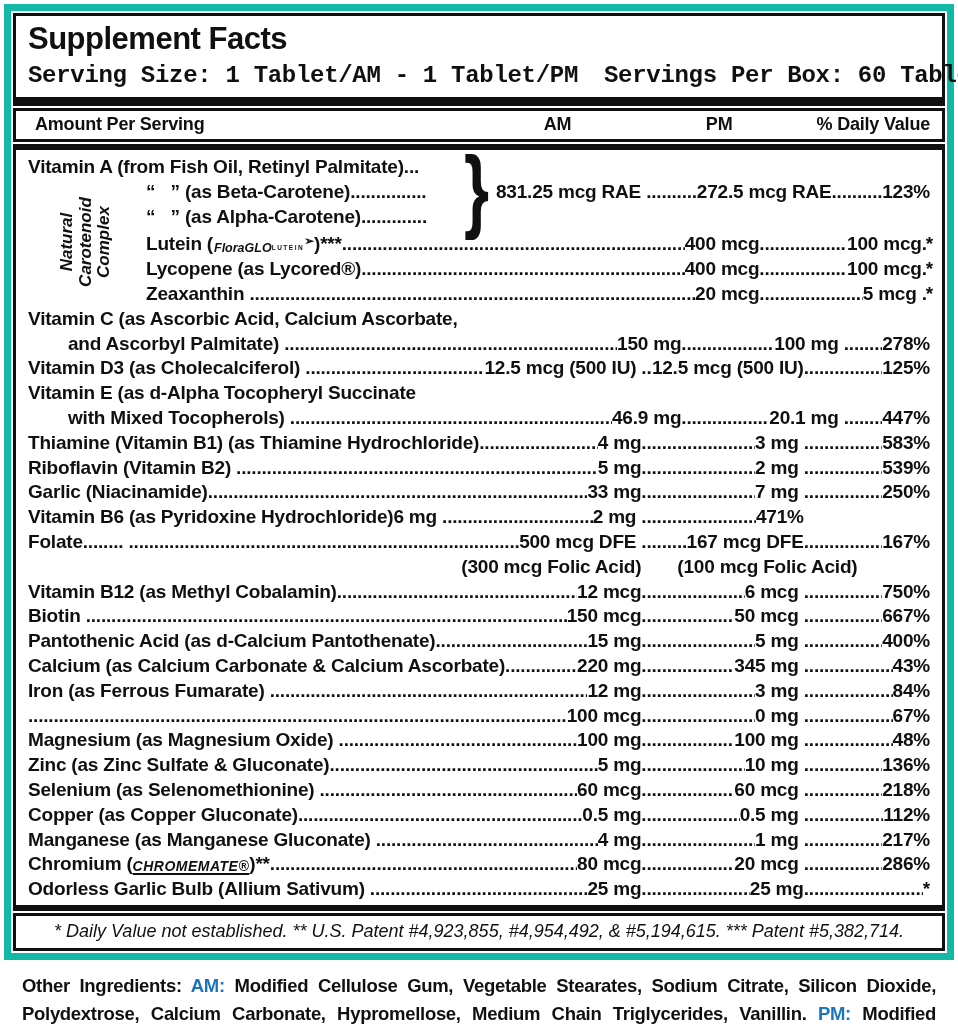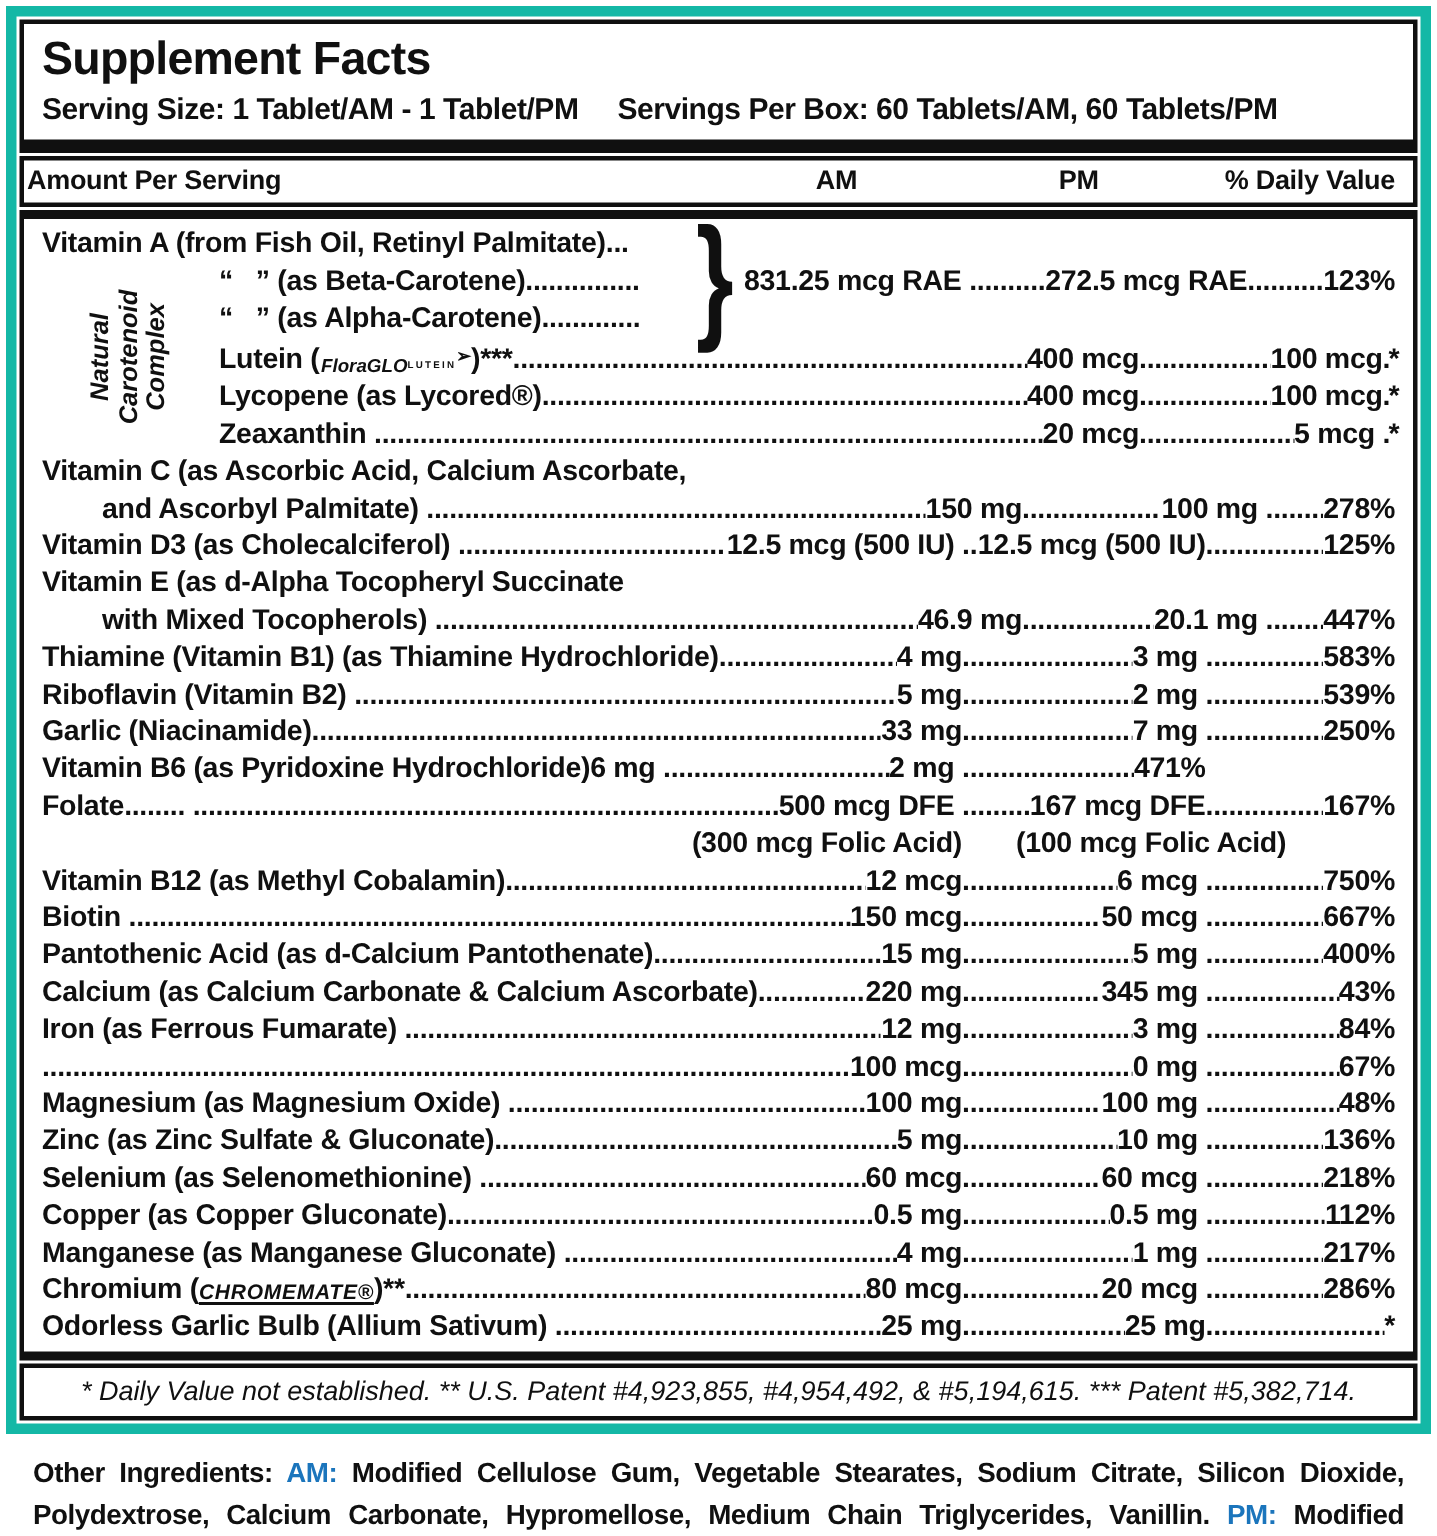--- a/index.html
+++ b/index.html
@@ -11,26 +11,26 @@
   .label{
     margin:4px;border:7px solid #14b8a6;padding:2px;background:#fff;box-sizing:border-box;
     width:950px;
   }
   .box{border:3px solid #101010;background:#fff;margin-bottom:2px;}
   .box:last-child{margin-bottom:0;}
 
   
   .titlebox{padding:5px 12px 8px;border-bottom-width:9px;}
   .title{font-size:31px;letter-spacing:-0.5px;line-height:36px;}
-  .servingline{display:flex;gap:26px;font-size:20px;letter-spacing:-0.3px;margin-top:5px;white-space:pre;}
+  .servingline{display:flex;gap:26px;font-size:24px;letter-spacing:-0.3px;margin-top:5px;white-space:pre;font-family:Liberation Mono, monospace;}
 
   
   .headbox{position:relative;height:28px;font-size:18px;letter-spacing:-0.2px;padding:0 12px;border-bottom-width:3px;}
   .headbox span{position:absolute;top:3px;white-space:pre;}
-  .h-name{left:2px;}
+  .h-name{left:19px;}
   .h-am{left:57%;}
   .h-pm{left:74.5%;}
   .h-dv{right:12px;}
 
   
   .mainbox{padding:5px 12px 3px;font-size:19px;letter-spacing:-0.2px;border-top-width:6px;border-bottom-width:6px;}
   .mrow{display:flex;line-height:24.8px;text-align:center;}
   .c1{flex:0 0 68%;display:flex;align-items:flex-end;min-width:0;}
   .c2{flex:0 0 18%;display:flex;align-items:flex-end;min-width:0;}
   .c3{flex:1 1 auto;display:flex;align-items:flex-end;min-width:0;}

